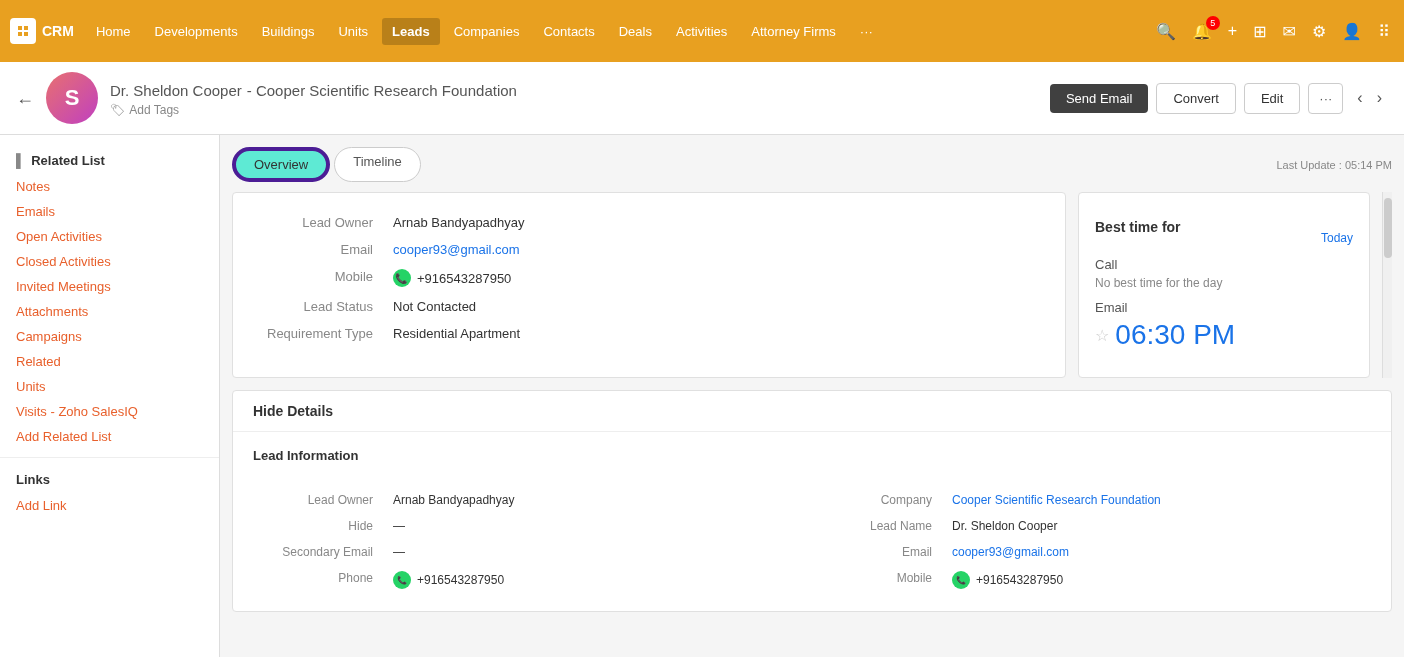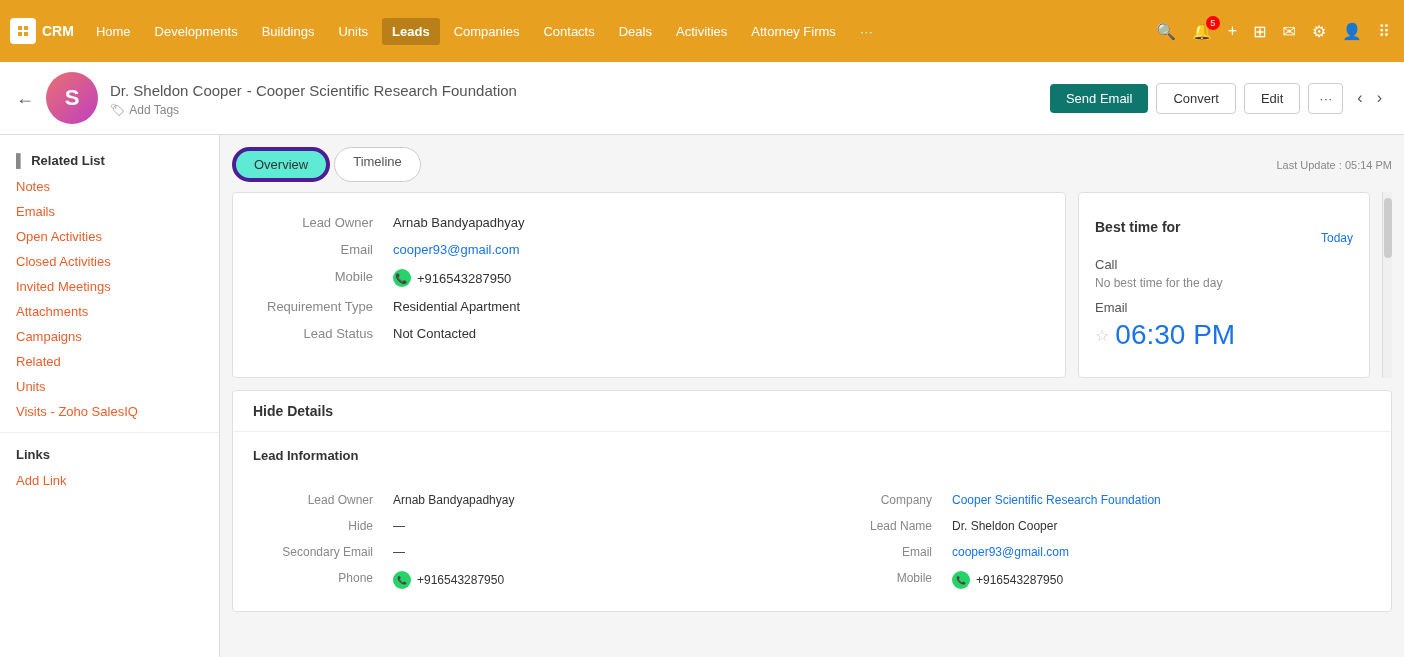--- a/index.html
+++ b/index.html
@@ -54,21 +54,21 @@
       background: linear-gradient(135deg, #e87070, #c040c0);
       display: flex; align-items: center; justify-content: center;
       color: white; font-size: 22px; font-weight: bold; flex-shrink: 0;
     }
     .header-info { flex: 1; }
     .header-name { font-size: 18px; font-weight: bold; color: #222; }
     .header-name span { font-weight: normal; color: #555; font-size: 15px; }
     .add-tags { color: #888; font-size: 12px; display: flex; align-items: center; gap: 4px; margin-top: 2px; cursor: pointer; }
     .header-actions { display: flex; align-items: center; gap: 8px; }
     .btn-primary {
-      background: #0f766e; color: white; border: none; padding: 7px 16px;
+      background: #404040; color: white; border: none; padding: 7px 16px;
       border-radius: 4px; cursor: pointer; font-size: 13px; font-weight: 500;
     }
     .btn-secondary {
       background: white; color: #333; border: 1px solid #ccc; padding: 7px 16px;
       border-radius: 4px; cursor: pointer; font-size: 13px;
     }
     .btn-icon {
       background: white; color: #555; border: 1px solid #ccc; padding: 7px 10px;
       border-radius: 4px; cursor: pointer; font-size: 13px;
     }
@@ -255,20 +255,21 @@
     <a class="sidebar-link">Notes</a>
     <a class="sidebar-link">Emails</a>
     <a class="sidebar-link">Open Activities</a>
     <a class="sidebar-link">Closed Activities</a>
     <a class="sidebar-link">Invited Meetings</a>
     <a class="sidebar-link">Attachments</a>
     <a class="sidebar-link">Campaigns</a>
     <a class="sidebar-link">Related</a>
     <a class="sidebar-link">Units</a>
     <a class="sidebar-link">Visits - Zoho SalesIQ</a>
+    <a class="sidebar-link">Add Related List</a>
 
     <div class="sidebar-divider"></div>
 
     <div class="sidebar-section-title">
       <span>Links</span>
     </div>
     <a class="sidebar-link">Add Link</a>
   </div>
 
   <div class="content-area">
@@ -295,26 +296,26 @@
         <div class="info-row">
           <div class="info-label">Mobile</div>
           <div class="info-value">
             <div class="mobile-value">
               <div class="phone-icon">📞</div>
               <span>+916543287950</span>
             </div>
           </div>
         </div>
         <div class="info-row">
+          <div class="info-label">Lead Status</div>
+          <div class="info-value">Not Contacted</div>
+        </div>
+        <div class="info-row">
           <div class="info-label">Requirement Type</div>
           <div class="info-value">Residential Apartment</div>
-        </div>
-        <div class="info-row">
-          <div class="info-label">Lead Status</div>
-          <div class="info-value">Not Contacted</div>
         </div>
       </div>
 
       <div class="best-time-card">
         <div class="best-time-header">
           <div class="best-time-title">Best time for</div>
           <div class="today-link">Today</div>
         </div>
         <div class="best-time-section">
           <div class="best-time-section-title">Call</div>

